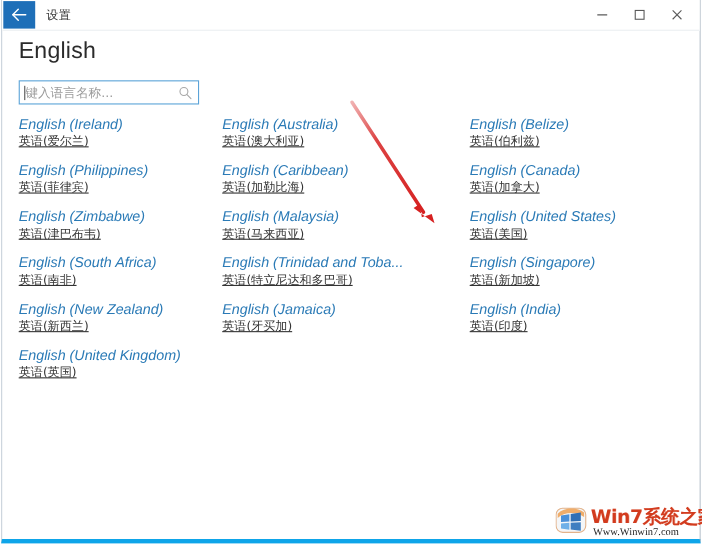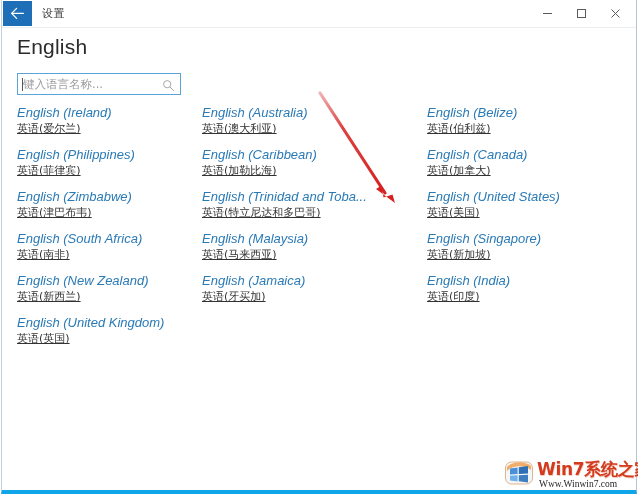--- a/index.html
+++ b/index.html
@@ -303,26 +303,26 @@
     <div class="lang-col" id="col-1">
         <div class="lang-item">
           <div class="lang-en">English (Australia)</div>
           <div class="lang-zh">英语(澳大利亚)</div>
         </div>
         <div class="lang-item">
           <div class="lang-en">English (Caribbean)</div>
           <div class="lang-zh">英语(加勒比海)</div>
         </div>
         <div class="lang-item">
+          <div class="lang-en">English (Malaysia)</div>
+          <div class="lang-zh">英语(马来西亚)</div>
+        </div>
+        <div class="lang-item">
           <div class="lang-en">English (Trinidad and Toba...</div>
           <div class="lang-zh">英语(特立尼达和多巴哥)</div>
-        </div>
-        <div class="lang-item">
-          <div class="lang-en">English (Malaysia)</div>
-          <div class="lang-zh">英语(马来西亚)</div>
         </div>
         <div class="lang-item">
           <div class="lang-en">English (Jamaica)</div>
           <div class="lang-zh">英语(牙买加)</div>
         </div>
       </div>
     <div class="lang-col" id="col-2">
         <div class="lang-item">
           <div class="lang-en">English (Belize)</div>
           <div class="lang-zh">英语(伯利兹)</div>

